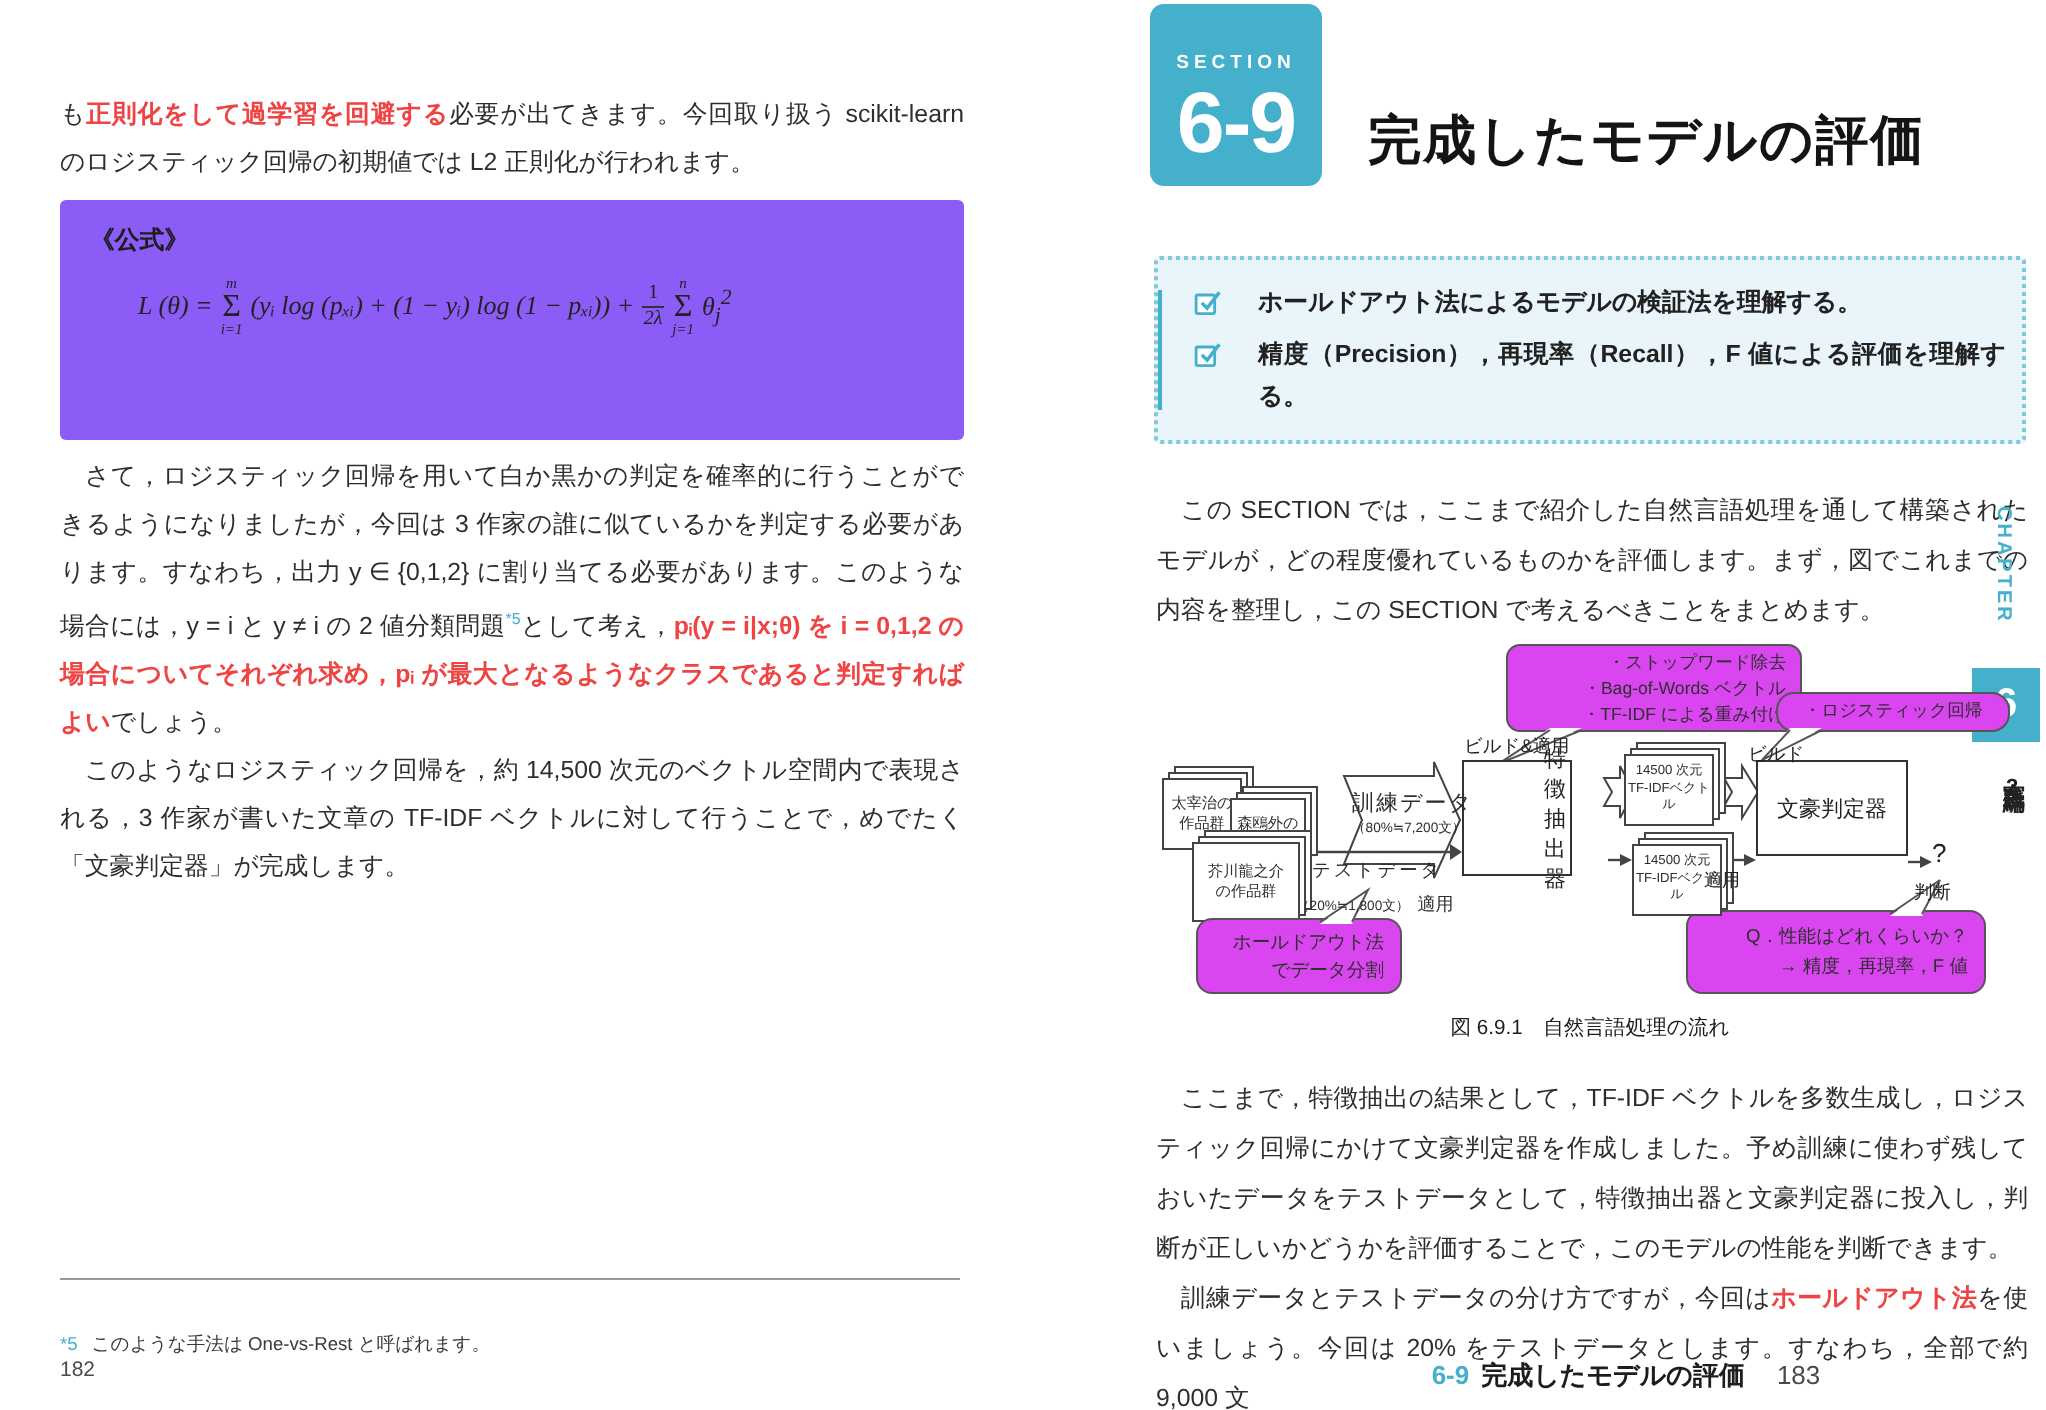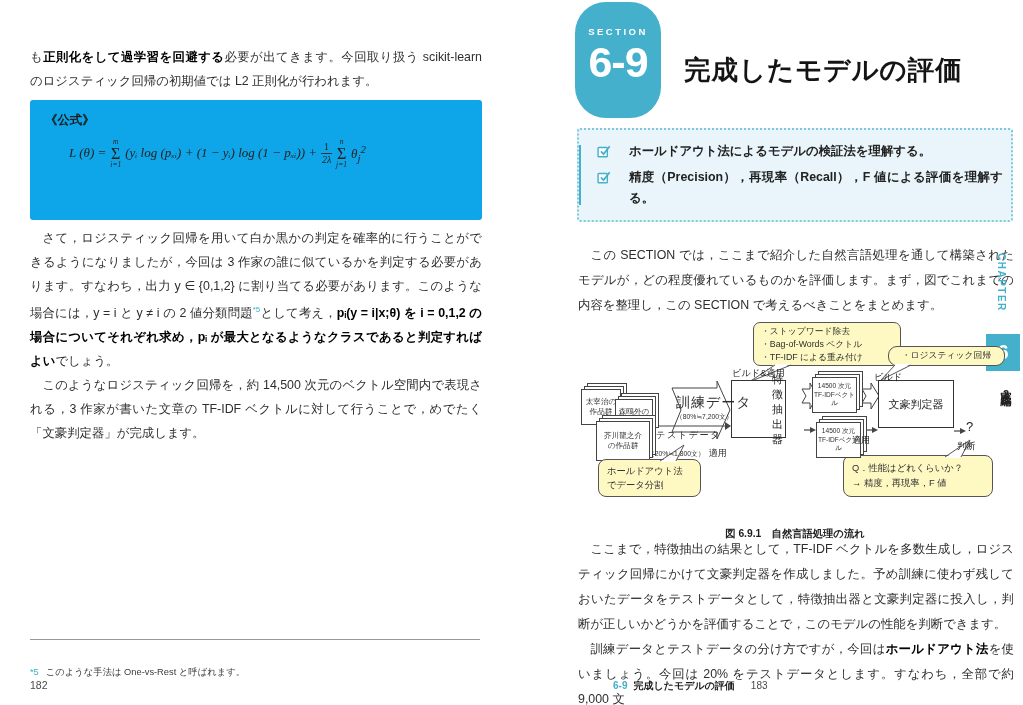--- a/index.html
+++ b/index.html
@@ -5,23 +5,23 @@
   html,body{margin:0;padding:0;}
   body{
     width:1023px;height:705px;position:relative;background:#ffffff;
     font-family:"Liberation Sans","DejaVu Sans",sans-serif;color:#2e2e2e;
     overflow:hidden;
   }
   .abs{position:absolute;}
   
   .para{font-size:12.4px;line-height:24px;text-align:justify;}
   .para p{margin:0;text-indent:1em;}
-  .b{font-weight:bold;color:#000000;}
+  .b{font-weight:bold;color:#ef4444;}
   .fn-ref{color:#44b0cb;font-size:8px;vertical-align:super;font-weight:normal;}
-  .formula-box{background:#0ea5e9;border-radius:3px;padding:12px 15px 0 15px;box-sizing:border-box;}
+  .formula-box{background:#8b5cf6;border-radius:3px;padding:12px 15px 0 15px;box-sizing:border-box;}
   .fb-head{font-weight:bold;font-size:12.4px;color:#1d1d1d;}
   .fb-body{font-size:12.4px;line-height:23px;text-indent:1em;margin-top:5px;text-align:justify;}
   .formula{display:flex;align-items:center;gap:4px;margin:9px 0 0 24px;
     font-family:"Liberation Serif","DejaVu Serif","DejaVu Sans",serif;font-size:13px;color:#222;}
   .f-it{font-style:italic;}
   .bigop{display:inline-flex;flex-direction:column;align-items:center;line-height:1;}
   .bigop .lim{font-size:7.5px;font-style:italic;}
   .bigop .sym{font-size:16px;line-height:15px;}
   .frac{display:inline-flex;flex-direction:column;align-items:center;line-height:1.15;font-size:10px;}
   .frac .num{border-bottom:1px solid #333;padding:0 3px;}
@@ -38,45 +38,45 @@
   .points-box{border:2px dotted #7ec9da;background:#e9f5fa;border-radius:3px;
     display:flex;align-items:center;box-sizing:border-box;}
   .points-label{width:106px;text-align:center;color:#44b0cb;font-size:14.5px;font-weight:bold;
     line-height:25px;letter-spacing:5px;}
   .points-divider{border-left:2px solid #44b0cb;height:60px;}
   .points-list{list-style:none;margin:0;padding:0 8px 0 16px;flex:1;}
   .points-list li{display:flex;gap:18px;font-size:12.4px;font-weight:bold;color:#222;
     line-height:21px;margin:5px 0;text-align:justify;}
   .points-list .ck{flex:0 0 14px;margin-top:3px;}
   
-  .bubble{background:#fef9c3;border:1px solid #555;box-sizing:border-box;z-index:3;}
+  .bubble{background:#d946ef;border:1px solid #555;box-sizing:border-box;z-index:3;text-align:right;}
   .bub-line{display:block;white-space:nowrap;}
   .dlabel{font-size:9.2px;color:#222;z-index:6;white-space:nowrap;}
   .dbox{background:#fff;border:1.2px solid #333;display:flex;align-items:center;justify-content:center;
     font-size:11px;color:#222;z-index:5;box-sizing:border-box;}
   .stack{z-index:2;}
   .stack .layer{position:absolute;inset:0;background:#fff;border:1px solid #444;}
   .stack .l1{transform:translate(3px,-3px);}
   .stack .l2{transform:translate(6px,-6px);}
   .stack .face{position:absolute;inset:0;background:#fff;border:1px solid #444;
     display:flex;flex-direction:column;align-items:center;justify-content:center;z-index:2;text-align:center;}
   .stack .face span{display:block;}
   .author-card .face{font-size:7.6px;line-height:10px;}
   .vec-card .face{font-size:6.6px;line-height:8.5px;}
   .diagram-svg{z-index:4;pointer-events:none;}
   .arrow-text{z-index:6;text-align:center;white-space:nowrap;}
-  .caption{font-weight:bold;font-size:10.3px;color:#1d1d1d;text-align:center;margin-top:20px;}
+  .caption{font-weight:normal;font-size:10.3px;color:#1d1d1d;text-align:center;}
   
   .v-teal{writing-mode:vertical-rl;color:#44b0cb;font-weight:bold;font-size:10px;letter-spacing:1.5px;}
   .chap-square{background:#44b0cb;color:#fff;display:flex;align-items:center;justify-content:center;
     font-size:20px;font-weight:bold;}
   .v-black{writing-mode:vertical-rl;text-orientation:upright;color:#222;font-weight:bold;
     font-size:11px;letter-spacing:2px;}
   
-  .footer-r{font-size:10px;text-align:left;}
+  .footer-r{font-size:13px;text-align:center;}
   .footer-r .sec{color:#44b0cb;font-weight:bold;}
   .footer-r .ttl{color:#1d1d1d;font-weight:bold;margin-left:6px;}
   .footer-r .pg{margin-left:16px;color:#4a4a4a;}
 </style>
 </head>
 <body>
 
 <div class="abs para" style="left:30px;top:45px;width:452px;">
   <span>も</span><span class="b">正則化をして過学習を回避する</span><span>必要が出てきます。今回取り扱う scikit-learn のロジスティック回帰の初期値では L2 正則化が行われます。</span>
 </div>
@@ -110,21 +110,21 @@
   </p>
   <p>このようなロジスティック回帰を，約 14,500 次元のベクトル空間内で表現される，3 作家が書いた文章の TF-IDF ベクトルに対して行うことで，めでたく「文豪判定器」が完成します。</p>
 </div>
 
 <div class="abs rule" style="left:30px;top:639px;width:450px;"></div>
 <div class="abs footnote" style="left:30px;top:666px;width:450px;">
   <span class="mk">*5</span><span>このような手法は One-vs-Rest と呼ばれます。</span>
 </div>
 <div class="abs pagenum" style="left:30px;top:679px;">182</div>
 
-<div class="abs section-box" style="left:575px;top:2px;width:86px;height:116px;border-radius:31px;">
+<div class="abs section-box" style="left:575px;top:2px;width:86px;height:91px;">
   <div class="section-label">SECTION</div>
   <div class="section-number">6-9</div>
 </div>
 <div class="abs page-title" style="left:684px;top:52px;">完成したモデルの評価</div>
 
 <div class="abs points-box" style="left:577px;top:128px;width:436px;height:94px;">
   <div class="points-divider"></div>
   <ul class="points-list">
     <li>
       <svg class="ck" width="14" height="14" viewBox="0 0 16 16">
@@ -177,21 +177,21 @@
 <div class="abs stack author-card" style="left:596px;top:421px;width:54px;height:40px;z-index:3;">
   <div class="layer l2"></div>
   <div class="layer l1"></div>
   <div class="face">
     <span>芥川龍之介</span>
     <span>の作品群</span>
   </div>
 </div>
 
 <div class="abs arrow-text" style="left:676px;top:394px;width:54px;">
-  <span style="display:block;font-size:14px;letter-spacing:1px;">訓練データ</span>
+  <span style="display:block;font-size:11px;letter-spacing:1px;">訓練データ</span>
   <span style="display:block;font-size:6.8px;">（80%≒7,200文）</span>
 </div>
 <div class="abs arrow-text" style="left:648px;top:429px;width:92px;text-align:left;">
   <span style="display:block;font-size:9.2px;letter-spacing:1.5px;margin-left:8px;">テストデータ</span>
   <span style="font-size:6.8px;">（20%≒1,800文）</span><span style="font-size:9px;margin-left:4px;">適用</span>
 </div>
 
 <div class="abs dbox" style="left:731px;top:380px;width:55px;height:58px;padding-left:40px;">
     <span>特徴抽出器</span>
   </div>

